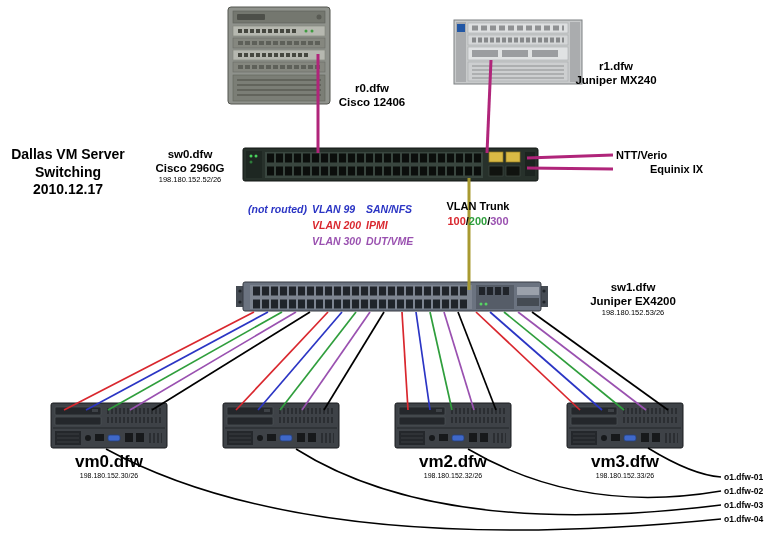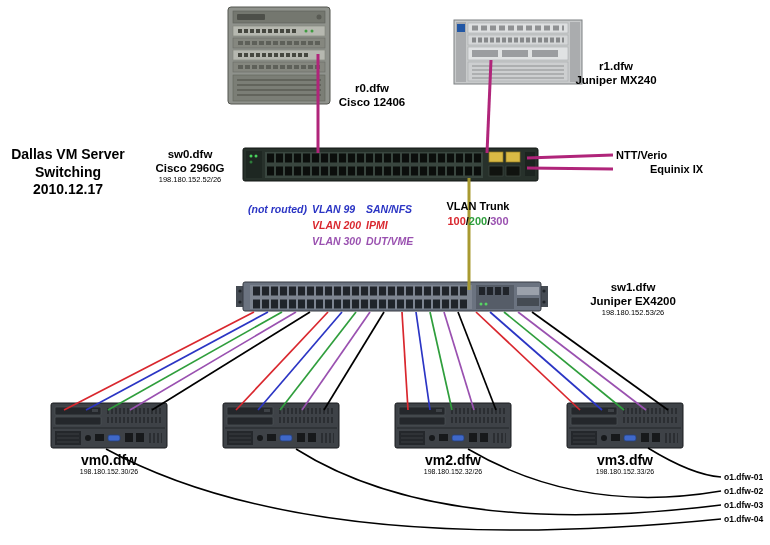--- a/index.html
+++ b/index.html
@@ -9,21 +9,21 @@
   .device { position:absolute; z-index:2; }
   .lbl { position:absolute; z-index:4; color:#000; white-space:nowrap; }
   .title { left:0; top:146px; width:136px; text-align:center; font-weight:bold; font-size:14px; line-height:1.25; }
   .devlbl { text-align:center; font-weight:bold; font-size:11.5px; line-height:1.22; }
   .ip { font-weight:normal; font-size:7.5px; }
   .uplink { font-weight:bold; font-size:11px; }
   .legend { left:248px; top:203px; font-size:10.5px; font-weight:bold;font-style:italic; }
   .legend-row { display:grid; grid-template-columns:62px 52px auto; column-gap:2px; height:16px; white-space:nowrap; }
   .trunk-lbl { left:438px; top:199px; width:80px; text-align:center; font-size:11px; font-weight:bold; line-height:1.35; }
   .srv-lbl { top:452px; width:118px; text-align:center; }
-  .srv-name { font-weight:bold; font-size:14px; }
+  .srv-name { font-weight:bold; font-size:17px; }
   .srv-ip { font-size:7px; }
   .o1 { left:724px; width:46px; font-size:8.5px; font-weight:bold; }
 </style>
 </head>
 <body>
 
 <div class="canvas">
 
   <div class="device" style="left:224px; top:6px;">
     <svg width="110" height="100" viewBox="0 0 110 100">

